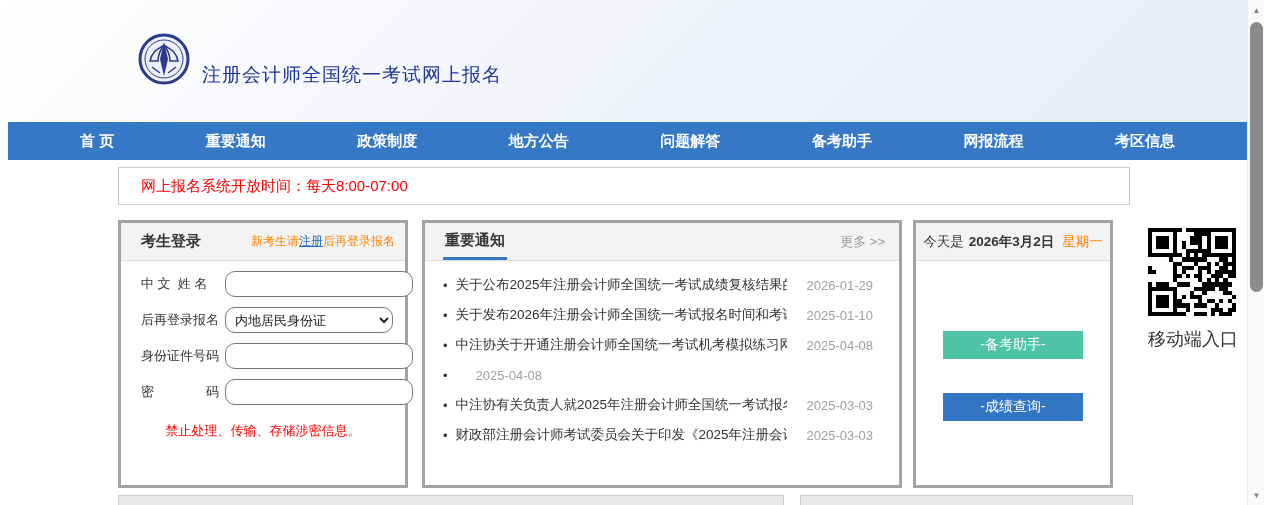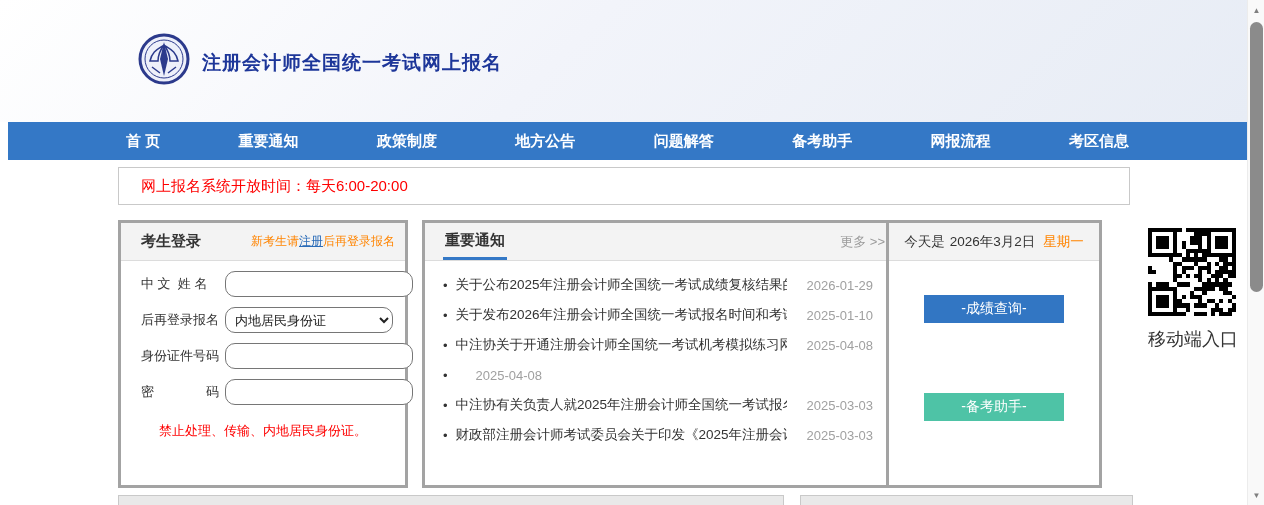--- a/index.html
+++ b/index.html
@@ -4,27 +4,27 @@
 <style>
   * { margin:0; padding:0; box-sizing:border-box; }
   html,body { width:1264px; height:505px; overflow:hidden; background:#fff;
     font-family:"Liberation Sans","DejaVu Sans",sans-serif; }
   .page { position:relative; width:1264px; height:505px; background:#fff; }
 
   
   .hdr { position:absolute; left:0; top:0; width:1247px; height:122px;
     background:linear-gradient(135deg,#ffffff 0%,#f2f4fa 45%,#e7ecf5 100%); }
   .logo { position:absolute; left:138px; top:33px; width:52px; height:52px; }
-  .site-title { position:absolute; left:202px; top:50px; font-size:19px; font-weight:bold;
+  .site-title { position:absolute; left:202px; top:62px; font-size:19px; font-weight:normal;
     color:#1d3699; letter-spacing:1px; }
 
   
   .nav { position:absolute; left:8px; top:122px; width:1239px; height:38px;
     background:#3478c6; display:flex; align-items:center; justify-content:space-between;
-    padding:0 118px; }
+    padding:0 72px; }
   .nav a { color:#fff; font-size:15px; font-weight:bold; text-decoration:none; cursor:pointer; }
 
   
   .notice-bar { position:absolute; left:118px; top:167px; width:1012px; height:38px;
     background:#fff; border:1px solid #c9c9c9; display:flex; align-items:center; }
   .notice-bar span { color:#fe0000; font-size:15px; margin-left:22px; }
 
   
   .panel { position:absolute; top:220px; height:268px; background:#fff; border:3px solid #a3a3a3; }
   .panel-head { height:38px; background:#f3f3f3; border-bottom:1px solid #dcdcdc;
@@ -52,23 +52,23 @@
     font-size:15px; font-weight:bold; color:#333; padding:0 2px; }
   .more { margin-left:auto; align-self:center; margin-right:14px; font-size:13px; color:#9a9a9a;
     text-decoration:none; cursor:pointer; }
   .nlist { padding:9px 0 0 0; }
   .nrow { display:flex; align-items:center; height:30px; padding:0 26px 0 18px; cursor:pointer; }
   .nrow .blt { color:#333; font-size:13px; margin-right:8px; }
   .nrow .ttl { flex:1; font-size:13.5px; color:#333; white-space:nowrap; overflow:hidden; }
   .nrow .dt { font-size:13px; color:#a0a0a0; margin-left:20px; flex:none; }
 
   
-  .side { left:886px; width:216px; }
+  .side { left:913px; width:200px; }
   .side .panel-head { align-items:center; justify-content:center; font-size:13.5px; color:#333; }
-  .side .panel-head b { font-weight:normal; margin:0 8px 0 5px; }
+  .side .panel-head b { font-weight:bold; margin:0 8px 0 5px; }
   .side .wk { color:#ff8400; }
   .side-btn { display:block; width:140px; height:28px; margin:0 auto; border:none; color:#fff;
     font-size:14px; cursor:pointer; }
   .side-btn.teal { background:#4ec3a6; margin-top:70px; }
   .side-btn.blue { background:#3276c3; margin-top:34px; }
 
   
   .qr-wrap { position:absolute; left:1148px; top:228px; width:88px; text-align:center; }
   .qr-wrap svg { width:88px; height:88px; display:block; }
   .qr-label { font-size:18px; color:#333; margin-top:11px; white-space:nowrap; }
@@ -110,21 +110,21 @@
     <a>重要通知</a>
     <a>政策制度</a>
     <a>地方公告</a>
     <a>问题解答</a>
     <a>备考助手</a>
     <a>网报流程</a>
     <a>考区信息</a>
   </nav>
 
   <div class="notice-bar">
-    <span>网上报名系统开放时间：每天6:00-20:00</span>
+    <span>网上报名系统开放时间：每天8:00-07:00</span>
   </div>
 
   <section class="panel login">
     <div class="panel-head">
       <span class="login-title">考生登录</span>
       <span class="login-sub"><span>新考生请</span><a>注册</a><span>后再登录报名</span></span>
     </div>
     <div class="form-row">
       <label>中 文  姓 名</label>
       <input type="text" style="">
@@ -136,21 +136,21 @@
       </select>
     </div>
     <div class="form-row">
       <label>身份证件号码</label>
       <input type="text" style="">
     </div>
     <div class="form-row">
       <label>密　　　　码</label>
       <input type="password" style="">
     </div>
-    <div class="warn">禁止处理、传输、内地居民身份证。</div>
+    <div class="warn">禁止处理、传输、存储涉密信息。</div>
   </section>
 
   <section class="panel notices">
     <div class="panel-head">
       <span class="tab">重要通知</span>
       <a class="more">更多 &gt;&gt;</a>
     </div>
     <div class="nlist">
       <div class="nrow">
         <span class="blt">•</span>
@@ -183,22 +183,22 @@
       </div>
     </div>
   </section>
 
   <section class="panel side">
     <div class="panel-head">
       <span>今天是</span>
       <b>2026年3月2日</b>
       <span class="wk">星期一</span>
     </div>
+    <button class="side-btn teal">-备考助手-</button>
     <button class="side-btn blue">-成绩查询-</button>
-    <button class="side-btn teal">-备考助手-</button>
   </section>
 
   <div class="qr-wrap">
     <svg viewBox="0 0 21 21" shape-rendering="crispEdges" id="qr">
         <rect width="21" height="21" fill="#fff"></rect>
         <rect x="7" y="0" width="1" height="1" fill="#000"></rect>
         <rect x="9" y="0" width="1" height="1" fill="#000"></rect>
         <rect x="10" y="0" width="1" height="1" fill="#000"></rect>
         <rect x="11" y="0" width="1" height="1" fill="#000"></rect>
         <rect x="12" y="0" width="1" height="1" fill="#000"></rect>

